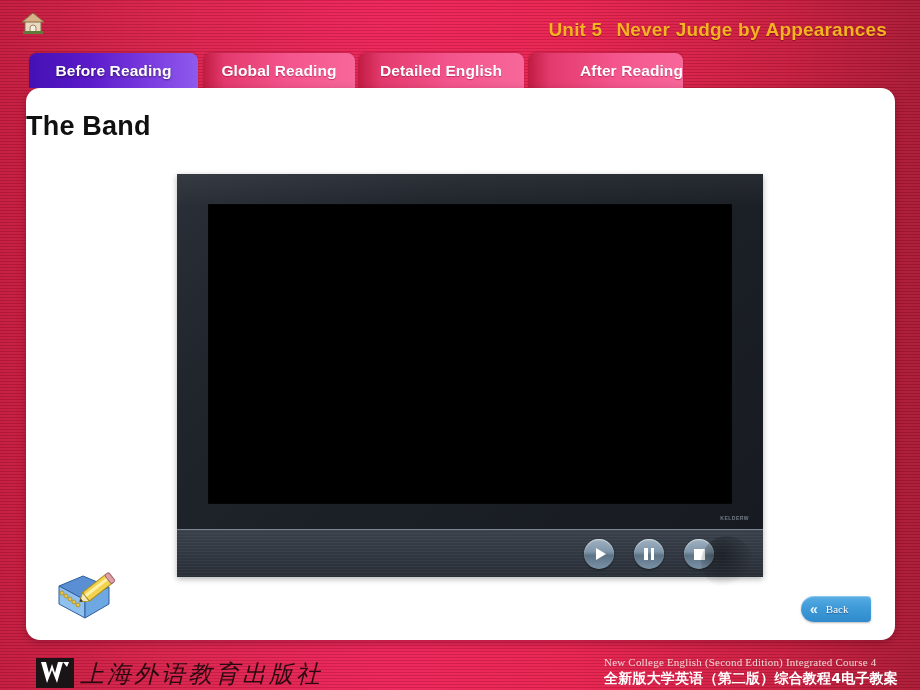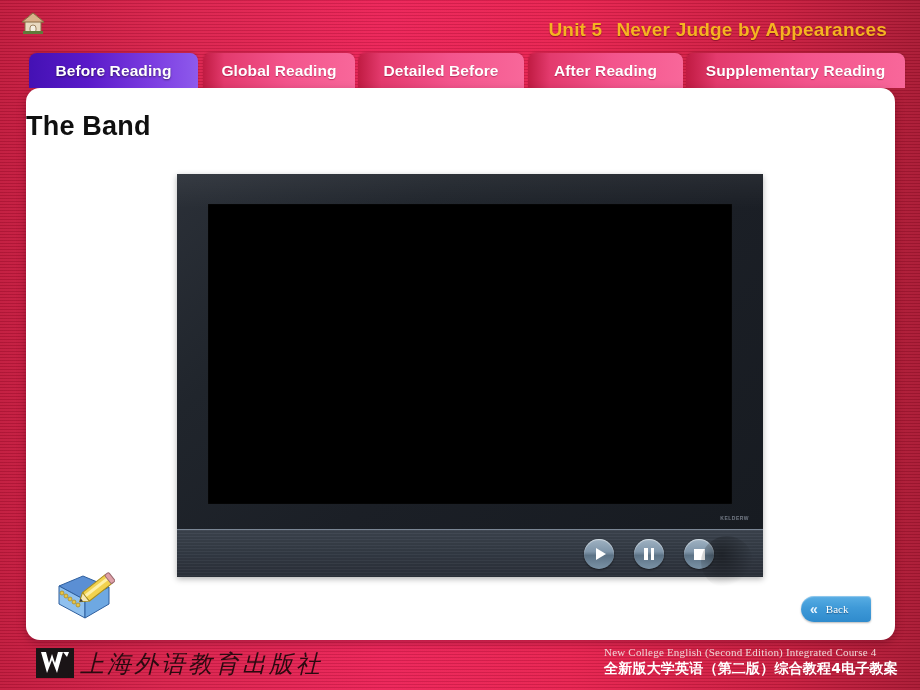--- a/index.html
+++ b/index.html
@@ -283,21 +283,21 @@
     font-family: "Liberation Serif", serif;
     text-shadow: 0 1px 1px rgba(0,40,80,0.5);
   }
 
   
   #footer {
     position: absolute;
     left: 0;
     bottom: 0;
     width: 920px;
-    height: 50px;
+    height: 40px;
   }
   #publisher-mark {
     position: absolute;
     left: 34px;
     top: 6px;
     width: 42px;
     height: 34px;
   }
   #publisher-name {
     position: absolute;
@@ -355,27 +355,24 @@
   </div>
 
   <div id="tabbar">
     <div class="tab active" style="left:29px; width:169px;">
       <span>Before Reading</span>
     </div>
     <div class="tab inactive" style="left:203px; width:152px;">
       <span>Global Reading</span>
     </div>
     <div class="tab inactive" style="left:358px; width:166px;">
-      <span>Detailed Before</span>
-    </div>
-    <div class="tab inactive" style="left:528px; width:155px;">
+      <span>Detailed English</span>
+    </div>
+    <div class="tab inactive" style="left:528px; width:155px;justify-content:flex-end;">
       <span>After Reading</span>
-    </div>
-    <div class="tab inactive" style="left:686px; width:219px;">
-      <span>Supplementary Reading</span>
     </div>
   </div>
 
   <div id="panel">
 
     <div id="slide-title">The Band</div>
 
     <div id="player">
 
       <div id="tv-frame">

